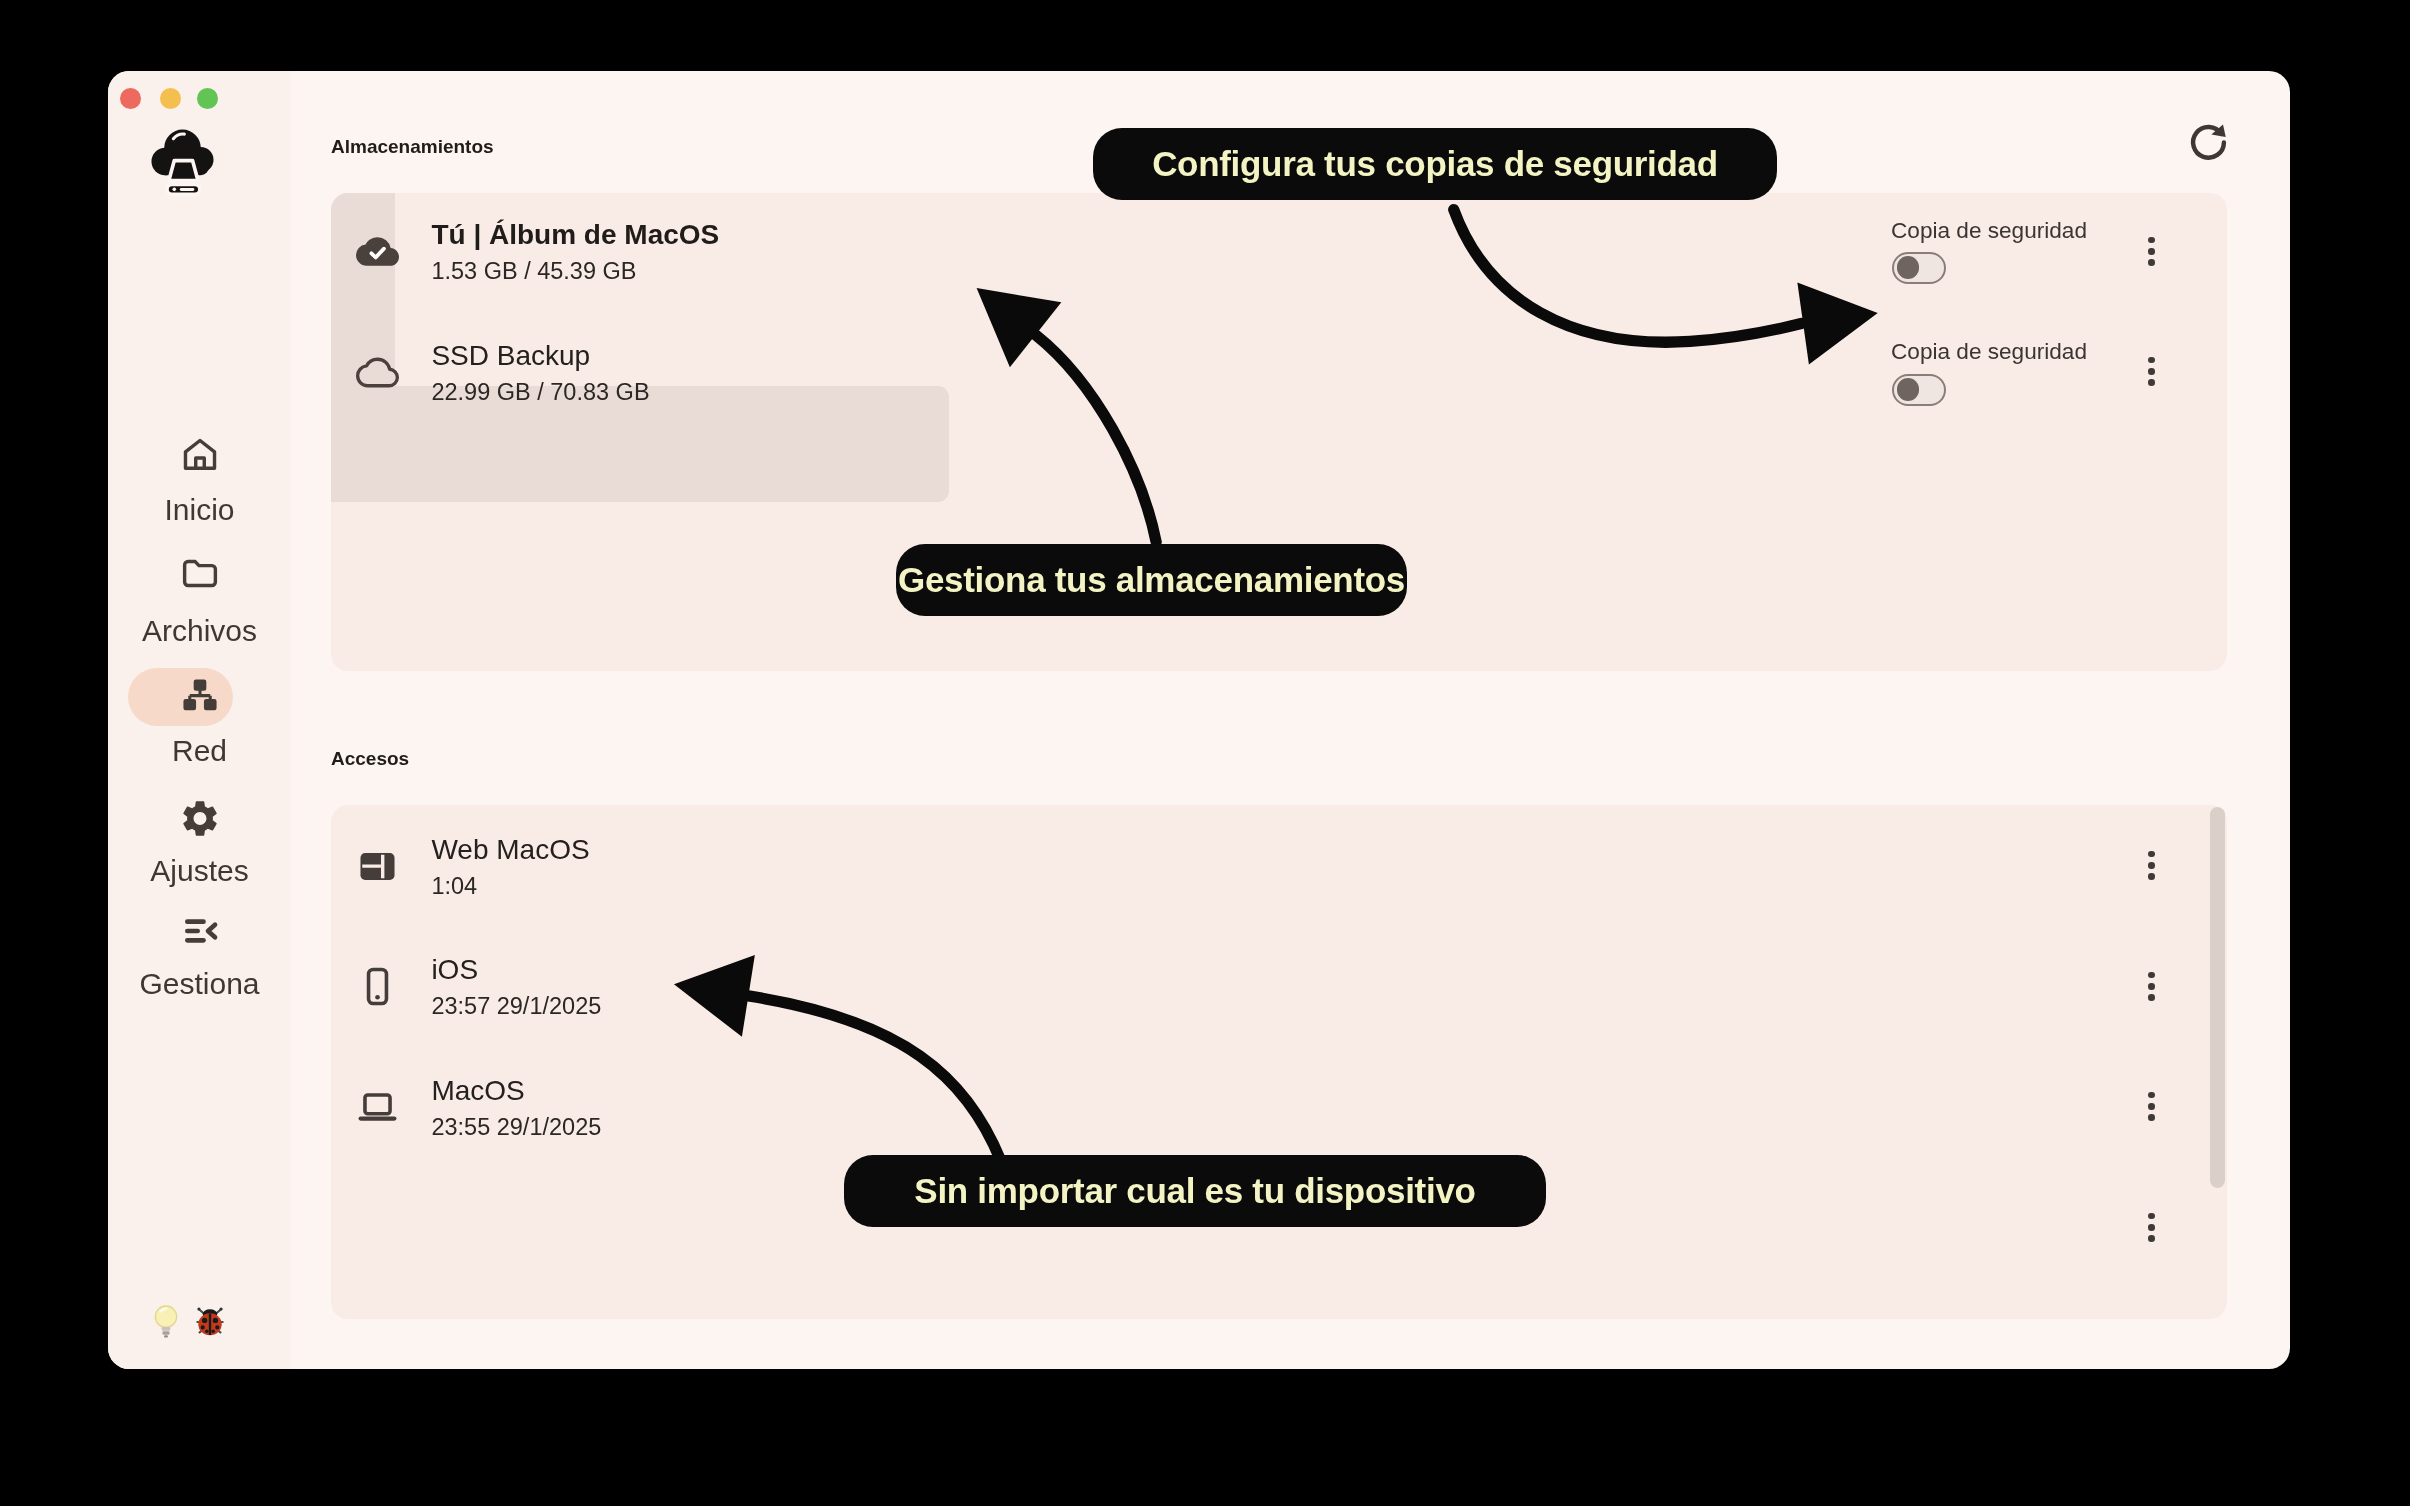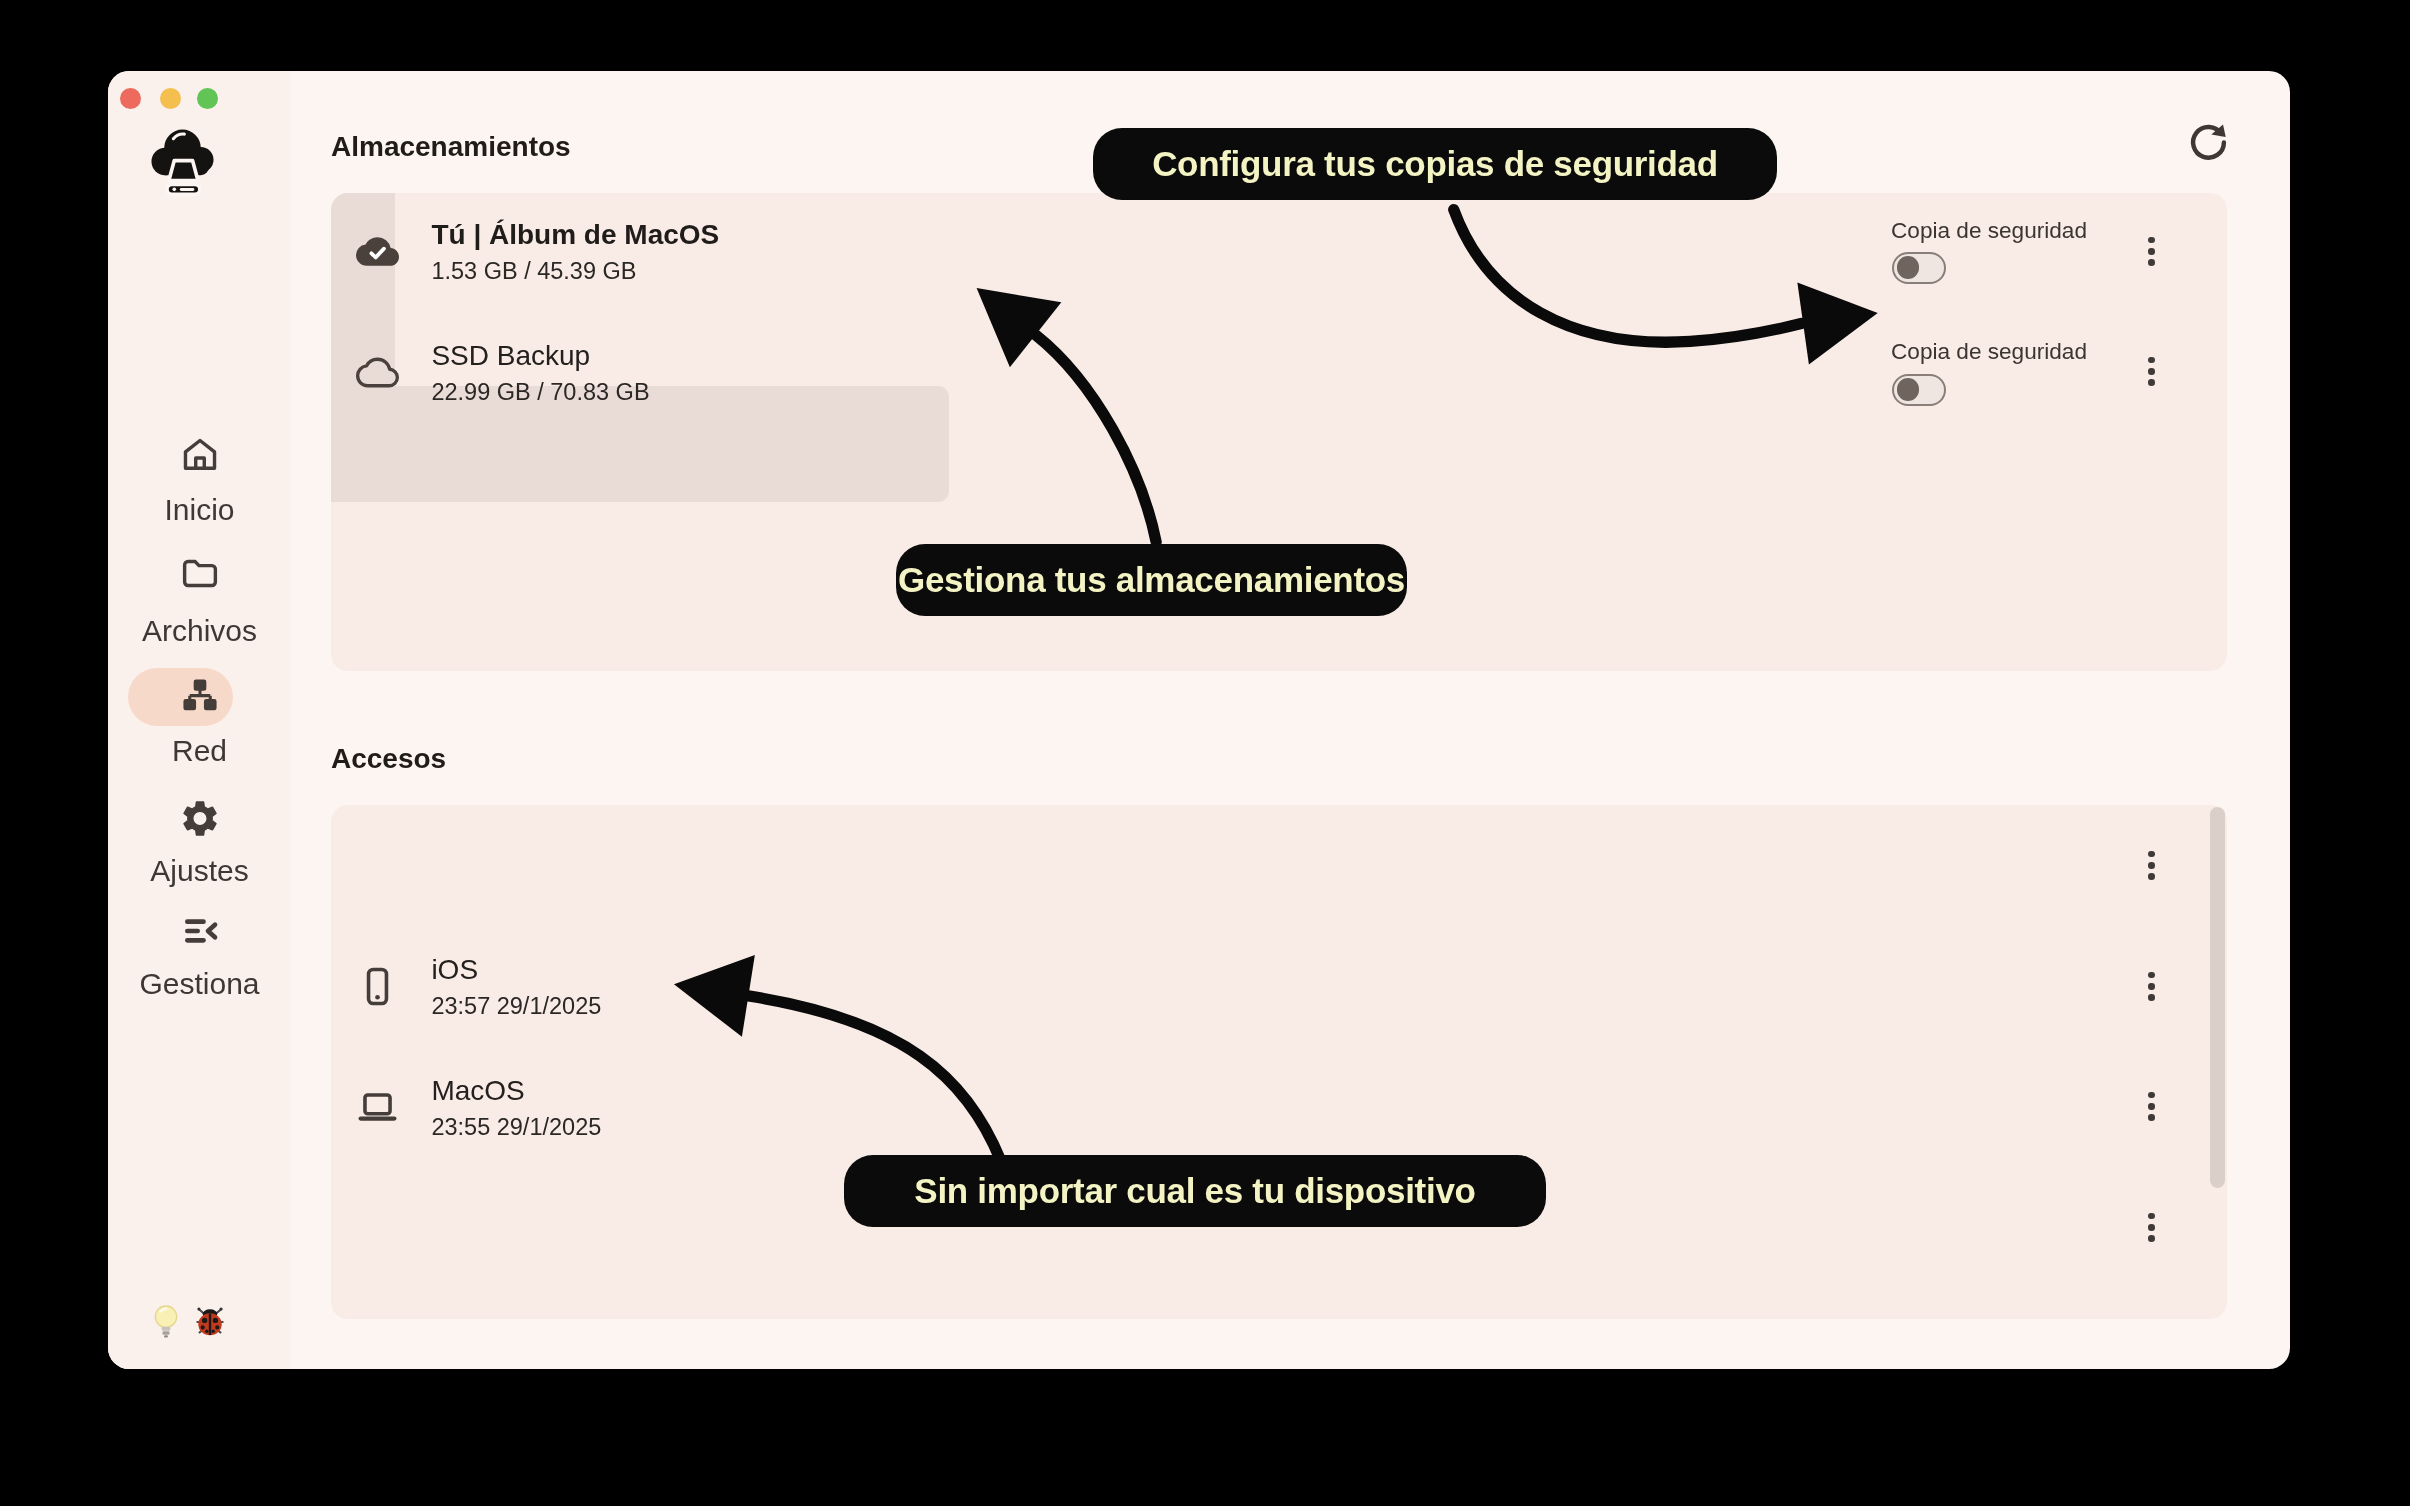--- a/index.html
+++ b/index.html
@@ -24,21 +24,21 @@
   .logo{position:absolute;left:38px;top:52px;width:73px;height:77px;}
   
   .side-item{position:absolute;left:0;width:183px;text-align:center;color:var(--icon);}
   .side-icon{position:absolute;left:50%;transform:translateX(-50%);}
   .side-label{position:absolute;left:0;width:183px;text-align:center;
     font-size:30px;color:#3E3835;line-height:30px;}
   .pill{position:absolute;left:20px;top:597px;width:105px;height:58px;border-radius:29px;
     background:var(--accent-pill);}
   .footer-ic{position:absolute;top:1232px;}
   
-  .section-title{position:absolute;font-size:28px;font-weight:700;color:var(--text-strong);line-height:36px;}
+  .section-title{position:absolute;font-size:19px;font-weight:700;color:var(--text-strong);line-height:36px;}
   .refresh-btn{position:absolute;left:2079px;top:50px;width:43px;height:43px;border:none;
     background:transparent;color:#3D3835;cursor:pointer;padding:0;}
   
   .panel{position:absolute;left:223px;width:1896px;background:var(--panel-bg);border-radius:17px;}
   .panel.storages{top:122px;height:478px;}
   .panel.accesses{top:734px;height:514px;}
   .gutter{position:absolute;left:0;top:0;width:64px;height:238px;background:var(--highlight);
     border-radius:17px 0 0 0;}
   .row-highlight{position:absolute;left:0;top:193px;width:618px;height:116px;
     background:var(--highlight);border-radius:0 11.3px 11.3px 0;}
@@ -231,20 +231,32 @@
           <i></i>
           <i></i>
           <i></i>
         </button>
   </div>
 
   <h2 class="section-title" style="left:223px;top:670px">Accesos</h2>
 
   <div class="panel accesses">
 
+    <div class="list-row" style="left:25.4px;top:18px">
+      <span class="row-icon">
+        <svg width="43" height="43" viewBox="0 0 24 24">
+          <rect x="2.5" y="4.5" width="19" height="15" rx="2.6" fill="#453D39"></rect>
+          <path d="M14.9 5.5 V18.5 M3.5 11.8 H13.9" stroke="#F9ECE7" stroke-width="1.9"></path>
+        </svg>
+          </span>
+      <span class="row-text">
+        <span class="row-title">Web MacOS</span>
+        <span class="row-sub">1:04</span>
+      </span>
+    </div>
     <button class="kebab" style="top:42px">
           <i></i>
           <i></i>
           <i></i>
         </button>
 
     <div class="list-row" style="left:25.4px;top:138px">
       <span class="row-icon">
         <svg width="43" height="43" viewBox="0 0 24 24">
           <rect x="7" y="2.5" width="10" height="19" rx="2.6" fill="none" stroke="#453D39" stroke-width="2"></rect>

